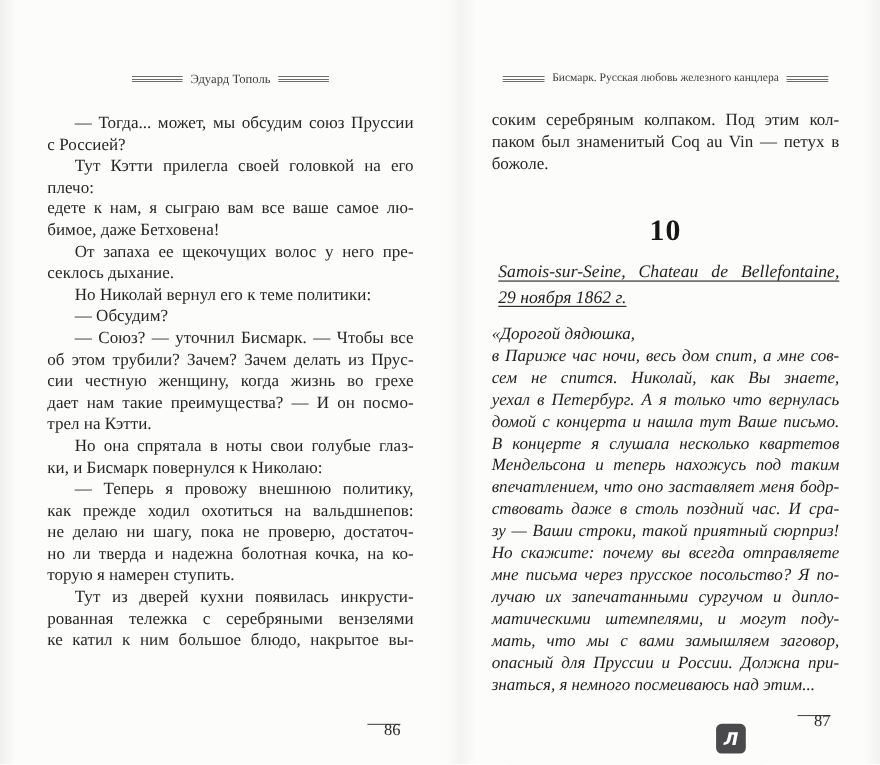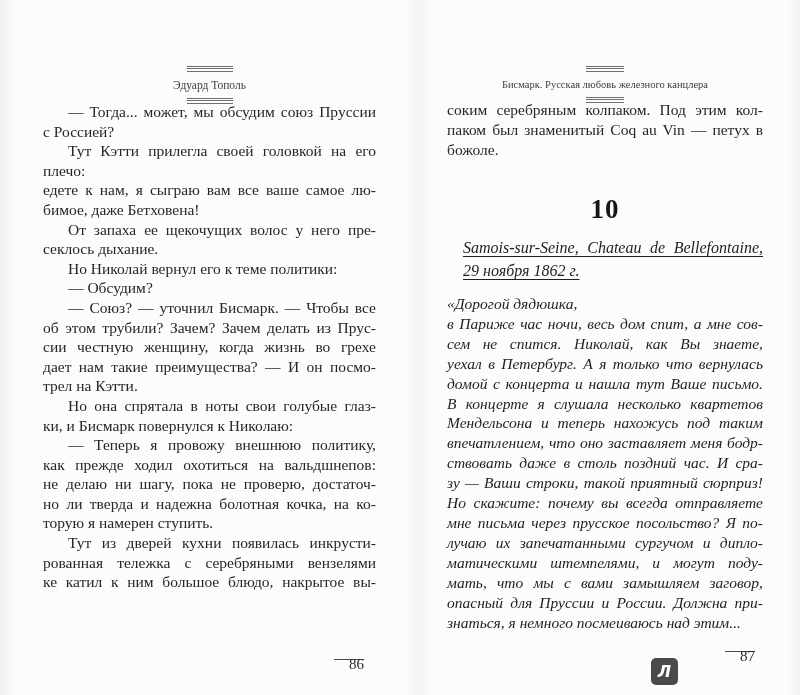--- a/index.html
+++ b/index.html
@@ -15,21 +15,21 @@
   .shade.right-edge{right:0;width:14px;background:linear-gradient(270deg,rgba(0,0,0,.04),rgba(0,0,0,0));}
   .shade.gutter{left:405px;width:28px;background:linear-gradient(90deg,rgba(0,0,0,0),rgba(0,0,0,.035),rgba(0,0,0,0));}
 
   .page{position:absolute;top:0;height:695px;}
   .page-left{left:43px;width:333px;}
   .page-right{left:447px;width:316px;}
 
   .running-head{
     position:absolute;top:66px;left:0;width:100%;
     display:flex;align-items:center;justify-content:center;gap:7px;
-    font-size:11.5px;color:#3d3d3d;white-space:nowrap;flex-direction:column;
+    font-size:11.5px;color:#3d3d3d;white-space:nowrap;
   }
   .page-right .running-head{font-size:10.5px;}
   .orn-bar{
     display:inline-block;height:6px;
     background:repeating-linear-gradient(to bottom,#6e6e6e 0 1px,rgba(0,0,0,0) 1px 2.4px);
   }
   .page-left .orn-bar{width:46px;}
   .page-right .orn-bar{width:38px;}
 
   .body-text{position:absolute;left:0;right:0;}
@@ -37,21 +37,21 @@
   .cont-text{top:100px;font-size:15.5px;line-height:20px;}
   .line{text-align:justify;text-align-last:justify;text-justify:inter-word;}
   .line.end{text-align-last:left;}
   .line.indent{text-indent:25px;}
 
   .chapter-num{
     position:absolute;top:194px;left:0;width:100%;
     text-align:center;font-size:27px;font-weight:600;color:#161616;letter-spacing:1px;
   }
   .dateline{
-    position:absolute;top:236px;left:16px;right:0;
+    position:absolute;top:236px;left:6px;right:0;
     font-style:italic;font-size:16px;line-height:23px;color:#1f1f1f;
   }
   .dateline .line{text-decoration:underline;text-underline-offset:3px;text-decoration-thickness:1px;}
   .letter-text{
     top:294px;font-style:italic;font-size:15.5px;line-height:19.9px;color:#1f1f1f;
   }
 
   .pg-footer{position:absolute;left:0;width:100%;text-align:right;}
   .footer-rule{display:inline-block;width:30px;border-top:1.5px solid #4c4c4c;vertical-align:middle;}
   .page-num{font-size:15px;color:#2a2a2a;}

